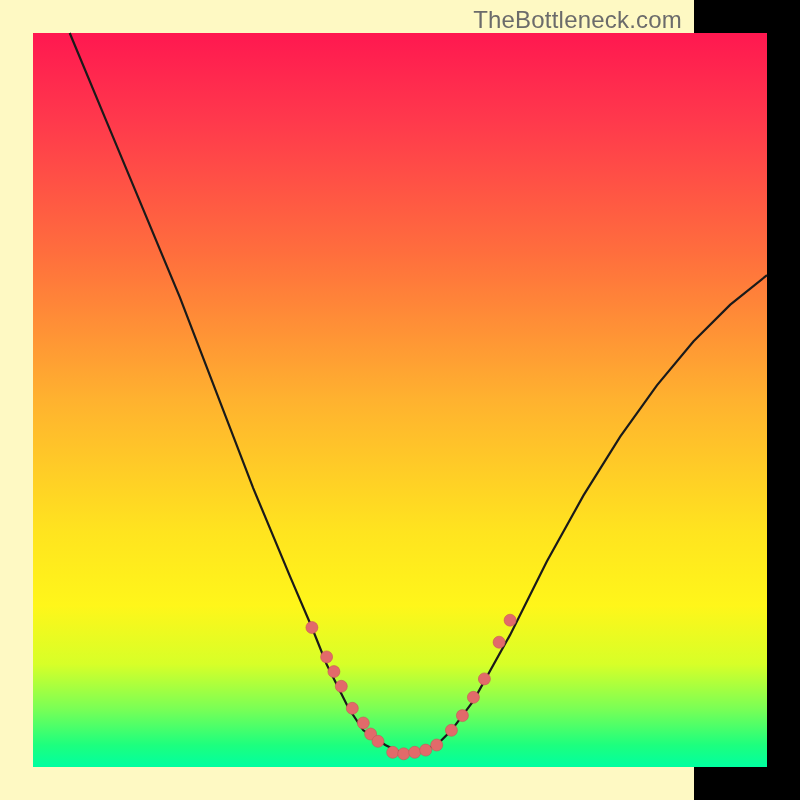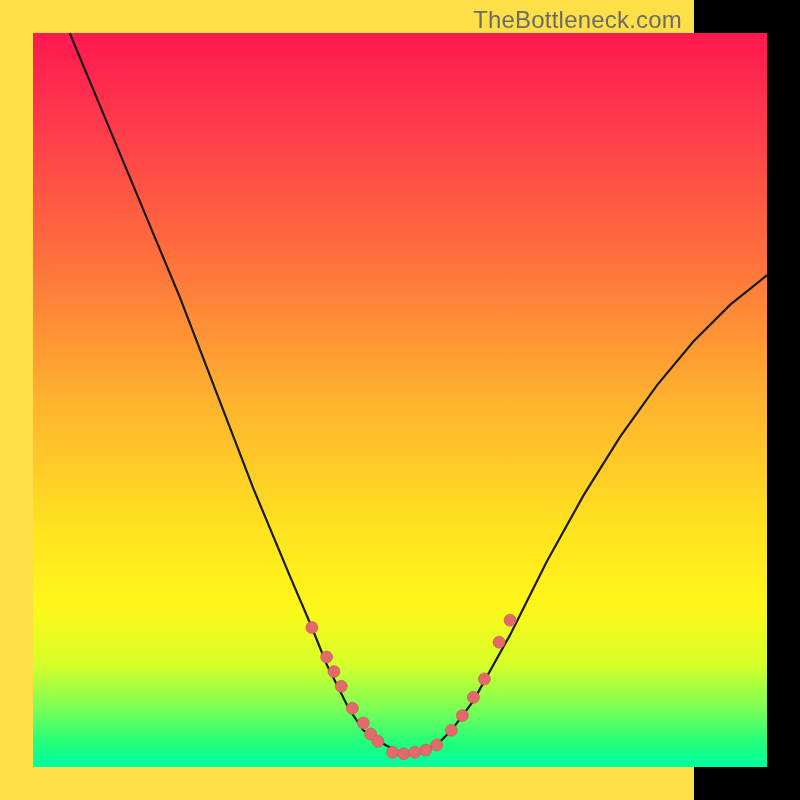--- a/index.html
+++ b/index.html
@@ -8,21 +8,21 @@
     width: 800px;
     height: 800px;
     overflow: hidden;
     font-family: Arial, Helvetica, sans-serif;
     background: #000;
   }
   .frame {
     position: relative;
     width: 694px;
     height: 800px;
-    background: #fde047;
+    background: #fef9c3;
   }
   .plot-area {
     position: absolute;
     left: 33px;
     top: 33px;
     width: 734px;
     height: 734px;
     
     background: linear-gradient(
       to bottom,

